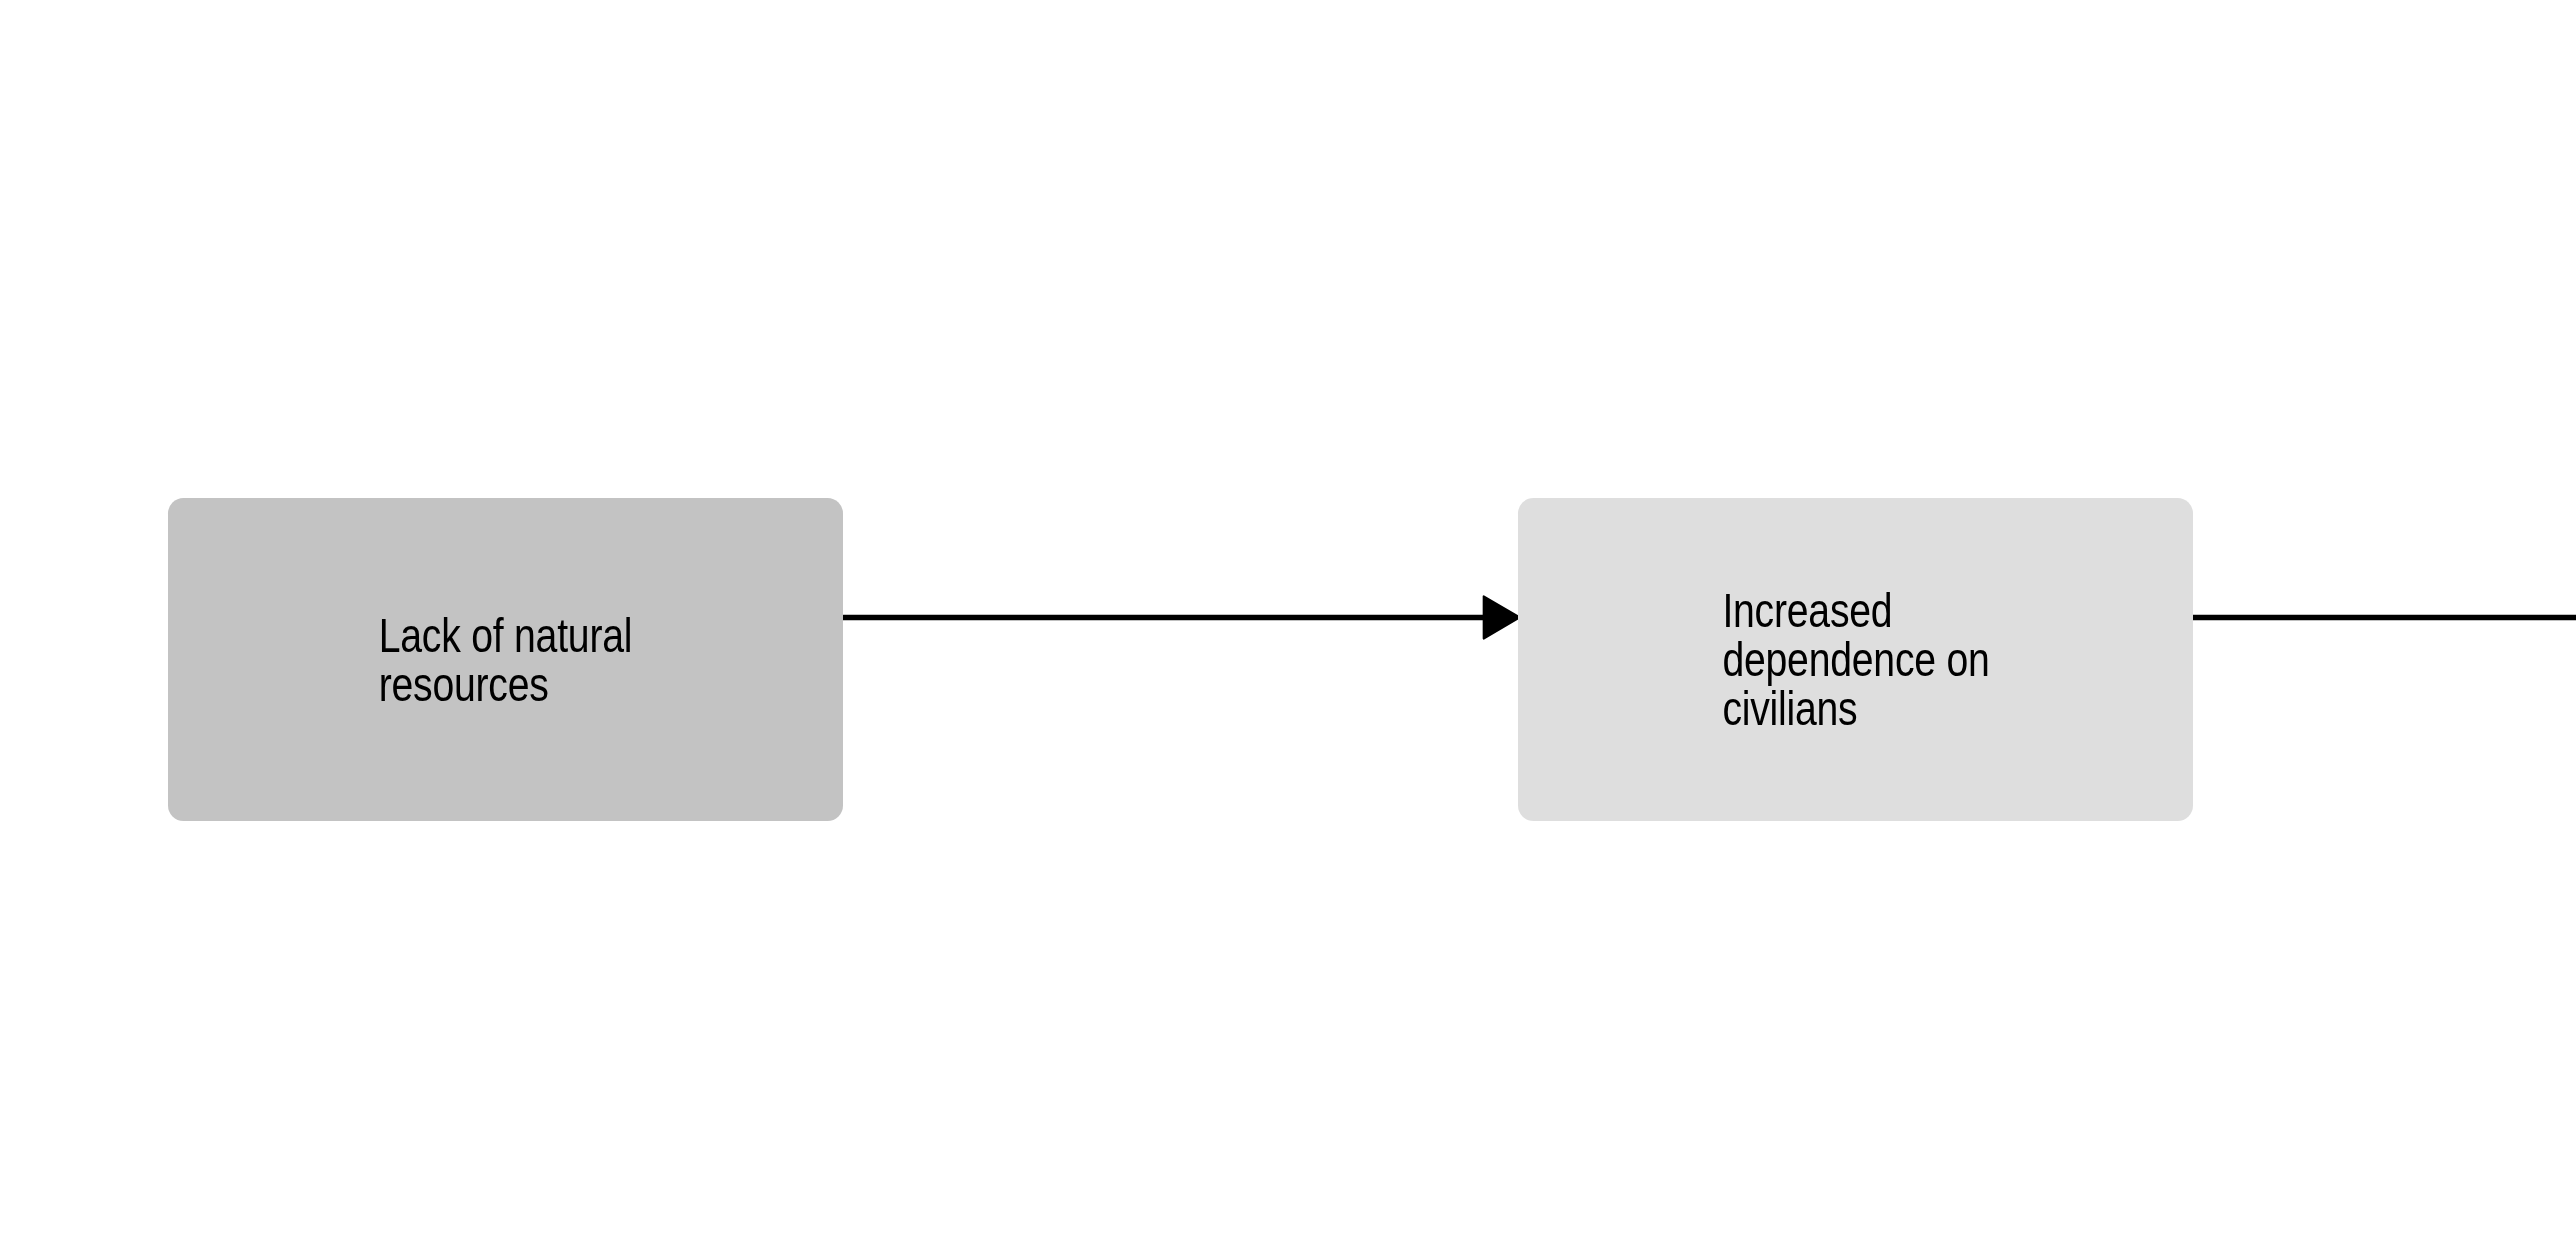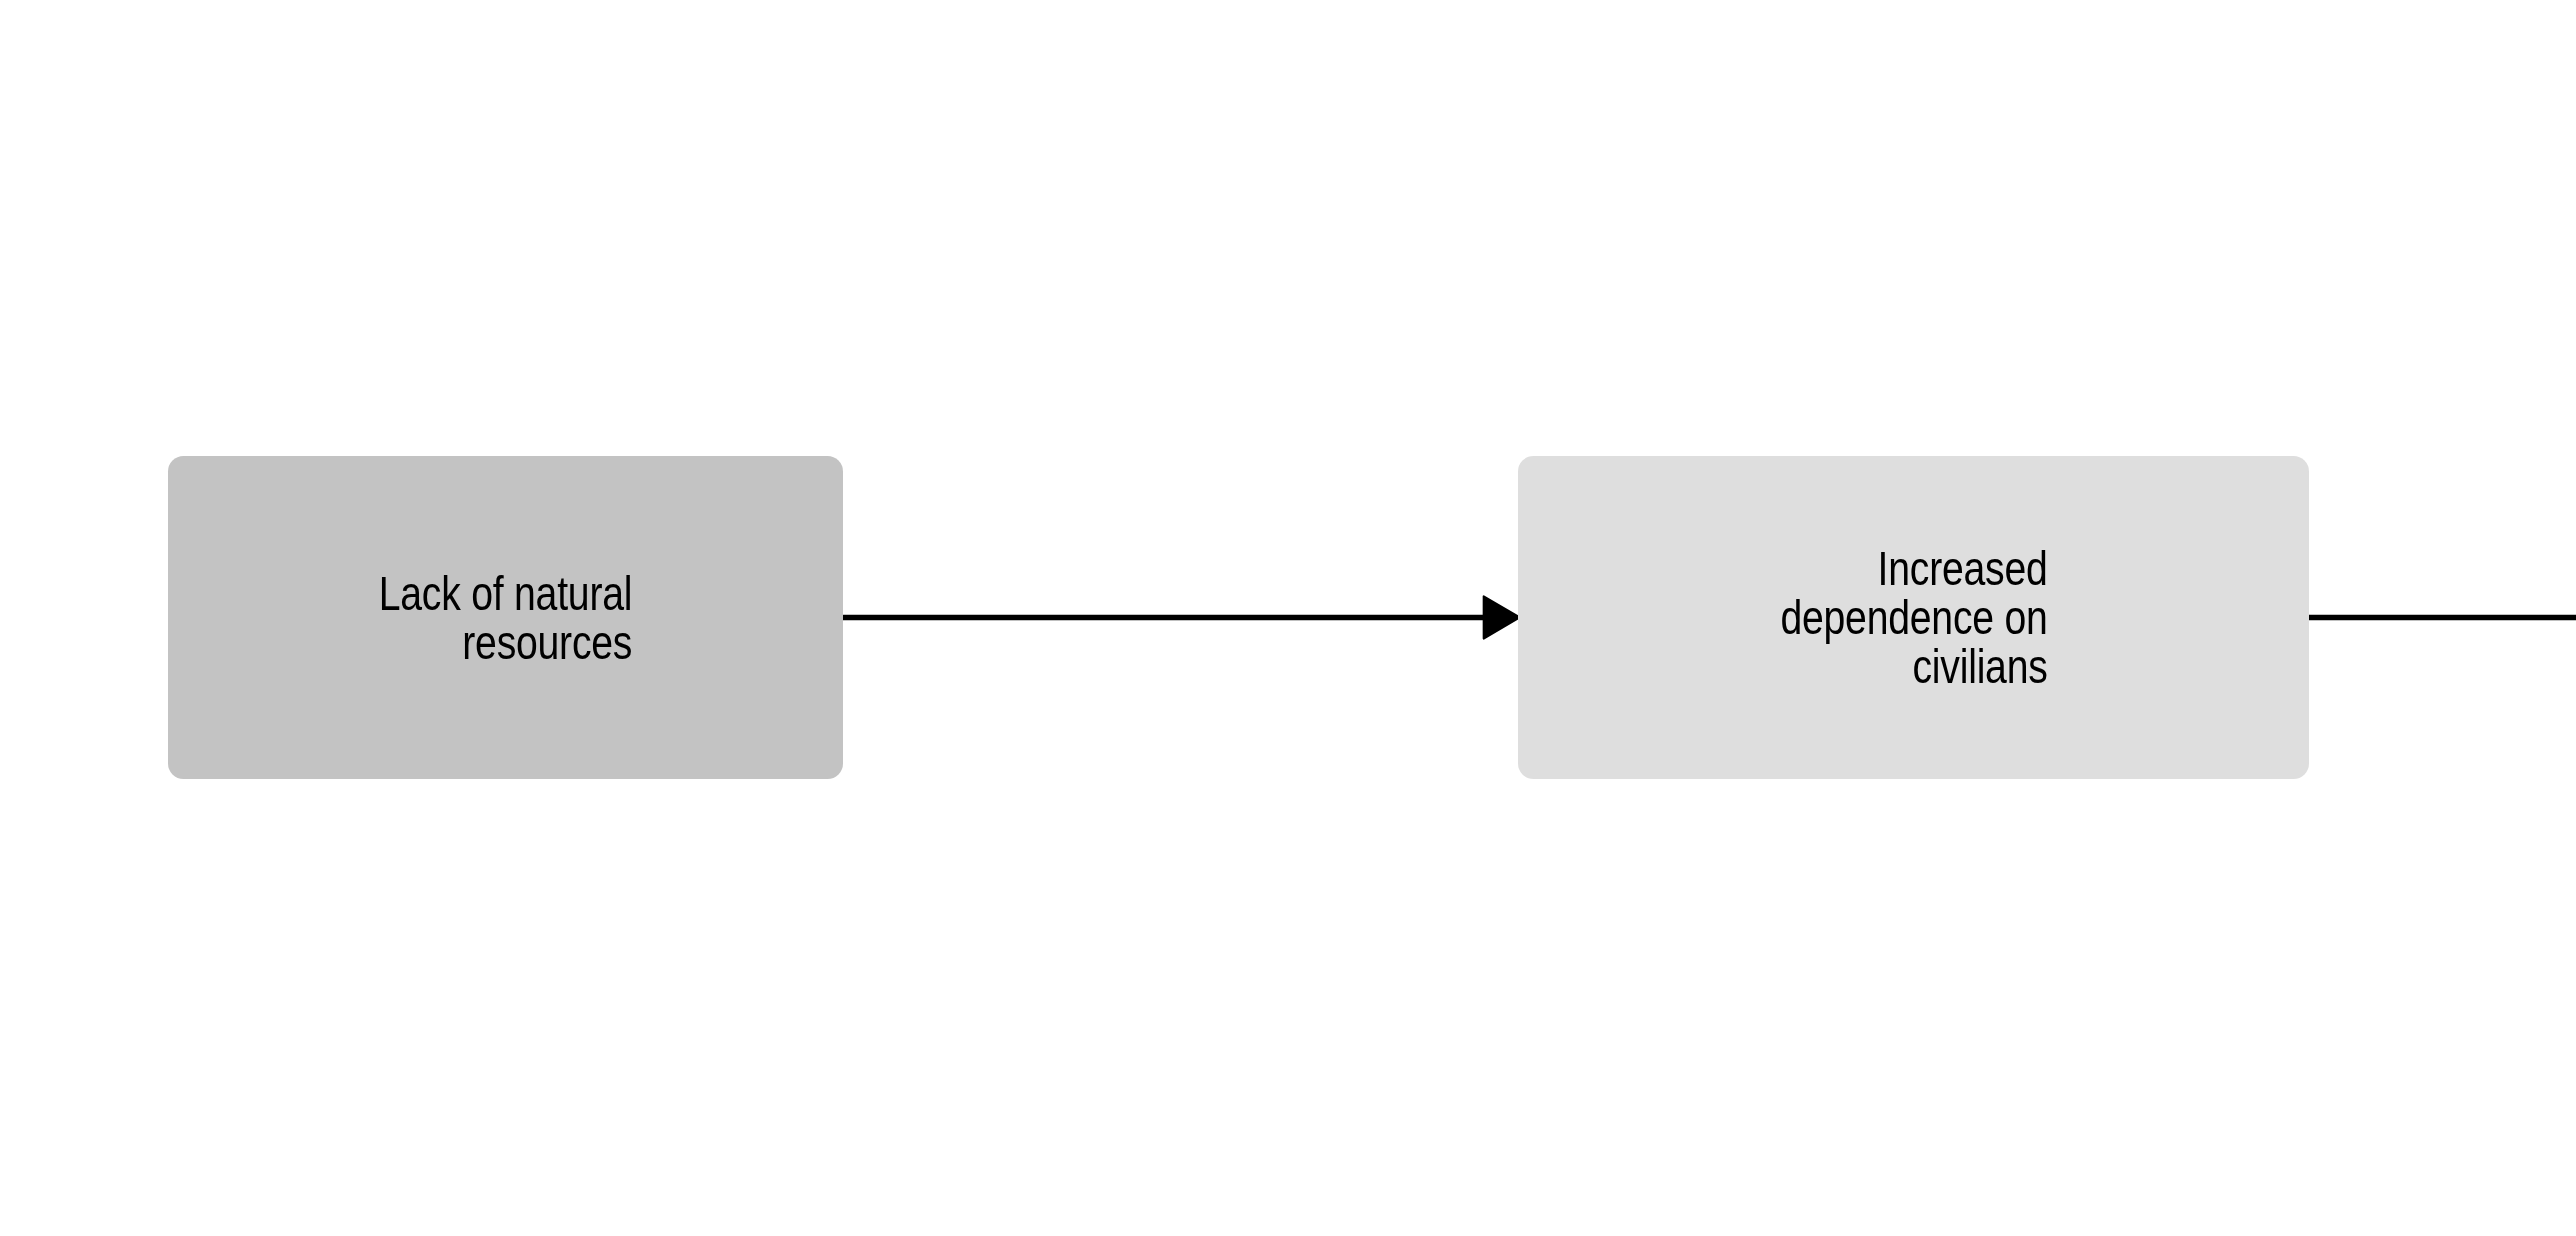--- a/index.html
+++ b/index.html
@@ -19,21 +19,22 @@
     height: 1236px;
     background: #ffffff;
   }
   .flow-node {
     position: absolute;
     box-sizing: border-box;
     border-radius: 15.5px;
     display: flex;
     align-items: center;
     justify-content: center;
-    text-align: right;
+    text-align: left;
+    margin-top: 42px;
   }
   .flow-node .node-label {
     display: block;
     color: #000000;
     font-size: 49px;
     line-height: 49px;
     font-weight: 400;
     letter-spacing: -0.3px;
     white-space: pre-line;
     transform: scaleX(0.80);
@@ -42,21 +43,21 @@
   #node-lack-of-natural-resources {
     left: 168px;
     top: 456px;
     width: 675px;
     height: 323px;
     background: #c3c3c3;
   }
   #node-increased-dependence-on-civilians {
     left: 1518px;
     top: 456px;
-    width: 791px;
+    width: 675px;
     height: 323px;
     background: #dedede;
   }
   .edge-layer {
     position: absolute;
     left: 0;
     top: 0;
     width: 3709px;
     height: 1236px;
     pointer-events: none;

